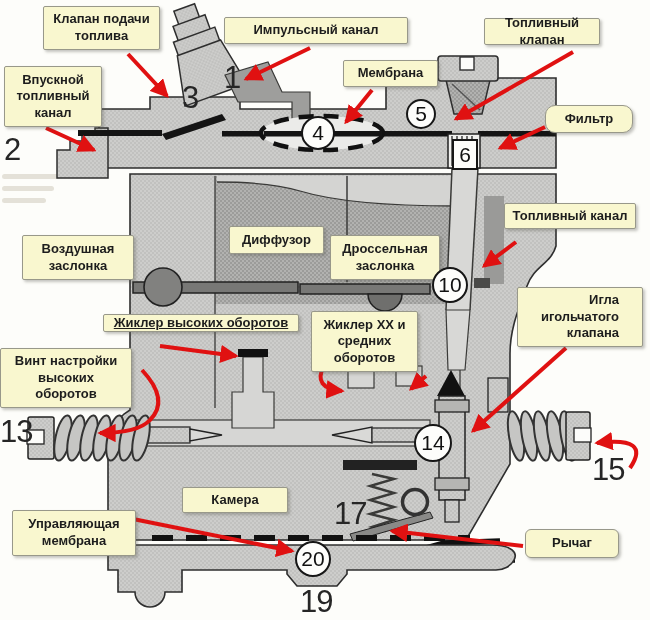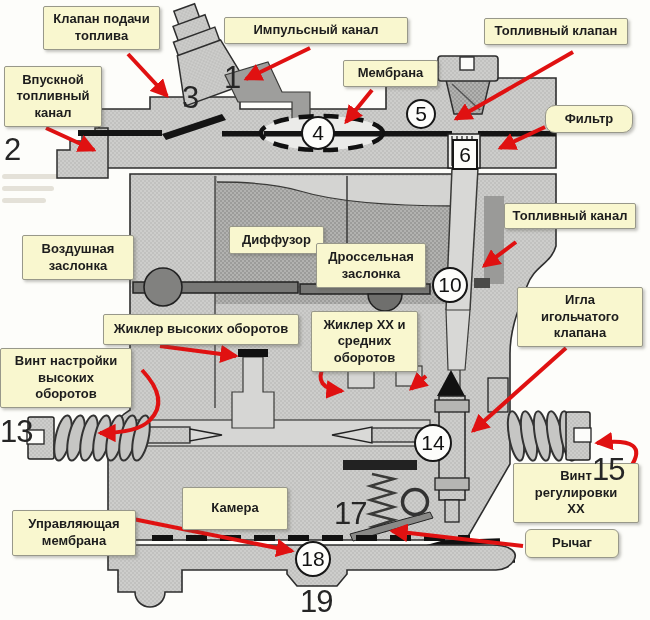--- a/index.html
+++ b/index.html
@@ -208,56 +208,53 @@
         <path d="M630,468 Q652,436 597,443" class="arrow" marker-end="url(#ah)"></path>
         <path d="M133,519 L292,551" class="arrow" marker-end="url(#ah)"></path>
         <path d="M523,546 L392,531" class="arrow" marker-end="url(#ah)"></path>
       </g>
   </svg>
 
   <div id="annot-layer">
       <div class="callout" style="left: 14px; top: 6px; width: 117px; height: 44px; margin-left: 29px;">Клапан подачи
 топлива</div>
       <div class="callout" style="left: 224px; top: 17px; width: 184px; height: 27px;">Импульсный канал</div>
-      <div class="callout" style="left: 484px; top: 18px; width: 144px; height: 27px;">Топливный клапан</div>
+      <div class="callout" style="left: 484px; top: 18px; width: 116px; height: 27px;">Топливный клапан</div>
       <div class="callout" style="left: 4px; top: 66px; width: 98px; height: 61px;">Впускной
 топливный
 канал</div>
       <div class="callout" style="left: 343px; top: 60px; width: 95px; height: 27px;">Мембрана</div>
       <div class="callout" style="left: 545px; top: 105px; width: 88px; height: 28px; border-radius: 10px;">Фильтр</div>
       <div class="callout" style="left: 504px; top: 203px; width: 132px; height: 26px;">Топливный канал</div>
       <div class="callout" style="left: 22px; top: 235px; width: 112px; height: 45px;">Воздушная
 заслонка</div>
       <div class="callout" style="left: 229px; top: 226px; width: 95px; height: 28px;">Диффузор</div>
-      <div class="callout" style="left: 316px; top: 235px; width: 110px; height: 45px; margin-top: 8px;">Дроссельная
+      <div class="callout" style="left: 330px; top: 235px; width: 110px; height: 45px;">Дроссельная
 заслонка</div>
-      <div class="callout" style="left: 103px; top: 314px; width: 196px; height: 31px;">Жиклер высоких оборотов</div>
+      <div class="callout" style="left: 103px; top: 314px; width: 196px; height: 18px; text-decoration: underline;">Жиклер высоких оборотов</div>
       <div class="callout" style="left: 311px; top: 311px; width: 107px; height: 61px;">Жиклер ХХ и
 средних
 оборотов</div>
-      <div class="callout" style="left: 517px; top: 287px; width: 126px; height: 60px;">Игла
+      <div class="callout" style="left: 517px; top: 287px; width: 126px; height: 60px; text-align: right;">Игла
 игольчатого
 клапана</div>
       <div class="callout" style="left: 0px; top: 348px; width: 132px; height: 60px;">Винт настройки
 высоких
 оборотов</div>
-      <div class="callout" style="left: 513px; top: 463px; width: 126px; height: 60px;">Винт
-регулировки
-ХХ</div>
       <div class="callout" style="left: 12px; top: 486px; width: 124px; height: 46px; margin-top: 24px;">Управляющая
 мембрана</div>
-      <div class="callout" style="left: 182px; top: 487px; width: 106px; height: 43px;">Камера</div>
+      <div class="callout" style="left: 182px; top: 487px; width: 106px; height: 26px;">Камера</div>
       <div class="callout" style="left: 525px; top: 529px; width: 94px; height: 29px; border-radius: 6px;">Рычаг</div>
       <div class="pnum plain" style="left: 224px; top: 62px;">1</div>
       <div class="pnum plain" style="left: 4px; top: 134px;">2</div>
       <div class="pnum plain" style="left: 182px; top: 82px;">3</div>
       <div class="pnum circled" style="left: 301px; top: 116px; width: 34px; height: 34px;">4</div>
       <div class="pnum circled" style="left: 406px; top: 99px; width: 30px; height: 30px;">5</div>
       <div class="pnum boxed" style="left: 452px; top: 139px;">6</div>
       <div class="pnum circled" style="left: 432px; top: 267px; width: 36px; height: 36px;">10</div>
       <div class="pnum plain" style="left: 0px; top: 416px;">13</div>
       <div class="pnum circled" style="left: 414px; top: 424px; width: 38px; height: 38px;">14</div>
       <div class="pnum plain" style="left: 592px; top: 418px; margin-top: 36px;">15</div>
       <div class="pnum plain" style="left: 334px; top: 498px;">17</div>
-      <div class="pnum circled" style="left: 295px; top: 541px; width: 36px; height: 36px;">18</div>
+      <div class="pnum circled" style="left: 295px; top: 541px; width: 36px; height: 36px;">20</div>
       <div class="pnum plain" style="left: 300px; top: 586px;">19</div>
     </div>
 </div>
 
 </body></html>

